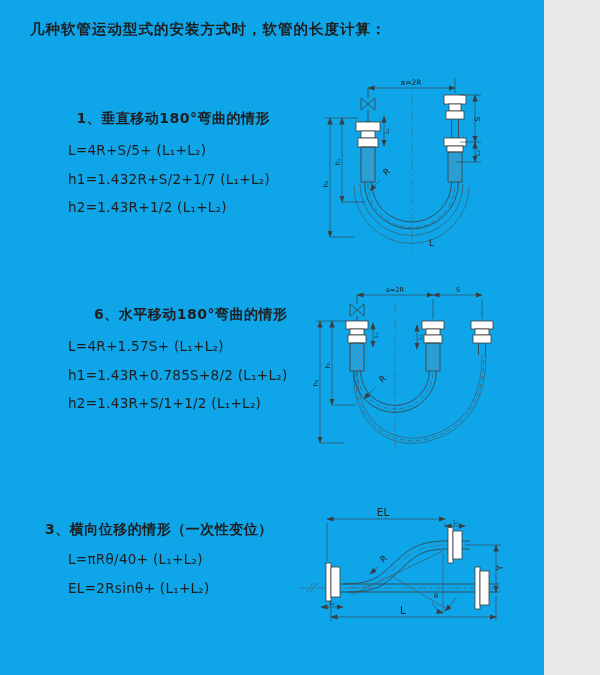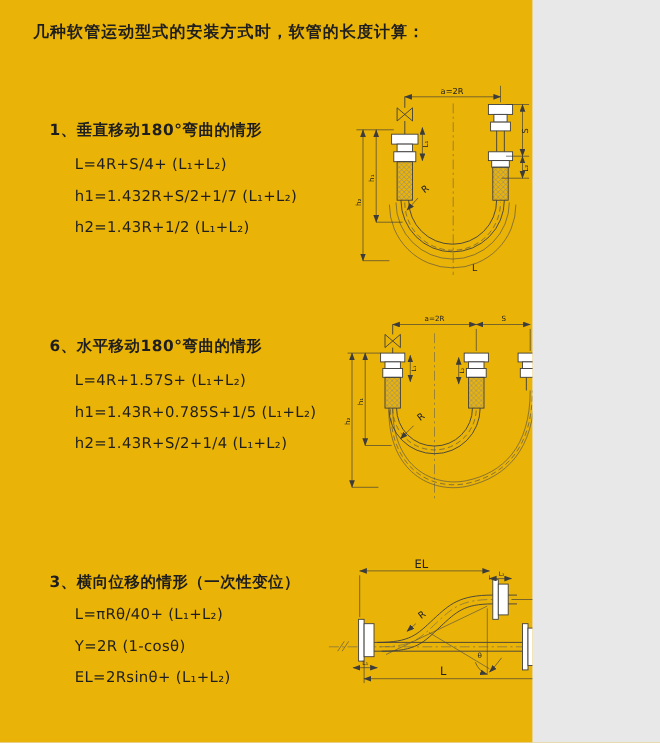--- a/index.html
+++ b/index.html
@@ -1,19 +1,19 @@
 <!DOCTYPE html>
 <html><head>
 <meta charset="utf-8">
 <style>
   html,body{margin:0;padding:0;background:#e8e8e8;}
-  #page{position:relative;width:484px;height:675px;background:#eab308;overflow:hidden;
+  #page{position:relative;width:544px;height:675px;background:#0ea5e9;overflow:hidden;
         font-family:"DejaVu Sans","Liberation Sans",sans-serif;color:#1e1e1e;}
   .title{position:absolute;left:30px;top:20px;font-size:14.5px;font-weight:700;letter-spacing:1px;}
-  .sec{position:absolute;left:45px;}
+  .sec{position:absolute;left:45px;text-align:right;}
   .sec-h{font-size:14px;font-weight:700;letter-spacing:0.5px;height:18px;}
   .frm{font-family:"DejaVu Sans",sans-serif;font-size:13.5px;margin-left:23px;height:28.5px;
        display:flex;align-items:center;letter-spacing:0.3px;}
   .dwg{position:absolute;}
   
   .ln{stroke:#3c3c3c;stroke-width:0.8;fill:none;}
   .th{stroke:#4a4a4a;stroke-width:0.55;fill:none;}
   .dim{stroke:#3c3c3c;stroke-width:0.6;fill:none;}
   .cl{stroke:#5a5a5a;stroke-width:0.5;fill:none;stroke-dasharray:9 3 2 3;}
   .dsh{stroke:#4a4a4a;stroke-width:0.55;fill:none;stroke-dasharray:5 3;}
@@ -38,38 +38,37 @@
   </defs>
 </svg>
 
 <div id="page">
 
   <div class="title">几种软管运动型式的安装方式时，软管的长度计算：</div>
 
   <div class="sec" style="top:110px">
     <div class="sec-h">1、垂直移动180°弯曲的情形</div>
     <div style="height:8px"></div>
-    <div class="frm">L=4R+S/4+ (L₁+L₂)</div>
+    <div class="frm">L=4R+S/5+ (L₁+L₂)</div>
     <div class="frm">h1=1.432R+S/2+1/7 (L₁+L₂)</div>
     <div class="frm">h2=1.43R+1/2 (L₁+L₂)</div>
   </div>
 
   <div class="sec" style="top:306px">
     <div class="sec-h">6、水平移动180°弯曲的情形</div>
     <div style="height:8px"></div>
     <div class="frm">L=4R+1.57S+ (L₁+L₂)</div>
-    <div class="frm">h1=1.43R+0.785S+1/5 (L₁+L₂)</div>
-    <div class="frm">h2=1.43R+S/2+1/4 (L₁+L₂)</div>
+    <div class="frm">h1=1.43R+0.785S+8/2 (L₁+L₂)</div>
+    <div class="frm">h2=1.43R+S/1+1/2 (L₁+L₂)</div>
   </div>
 
   <div class="sec" style="top:521px">
     <div class="sec-h">3、横向位移的情形（一次性变位）</div>
     <div style="height:6px"></div>
     <div class="frm">L=πRθ/40+ (L₁+L₂)</div>
-    <div class="frm">Y=2R (1-cosθ)</div>
     <div class="frm">EL=2Rsinθ+ (L₁+L₂)</div>
   </div>
 
   <svg class="dwg" style="left:300px;top:62px" width="280" height="195" viewBox="0 0 280 195">
     <g>
       <line class="cl" x1="112" y1="32" x2="112" y2="188"></line>
     </g>
     <g>
       <line class="dim" x1="68" y1="26" x2="155" y2="26" marker-start="url(#as)" marker-end="url(#ae)"></line>
       <line class="dim" x1="155" y1="16" x2="155" y2="31"></line>

